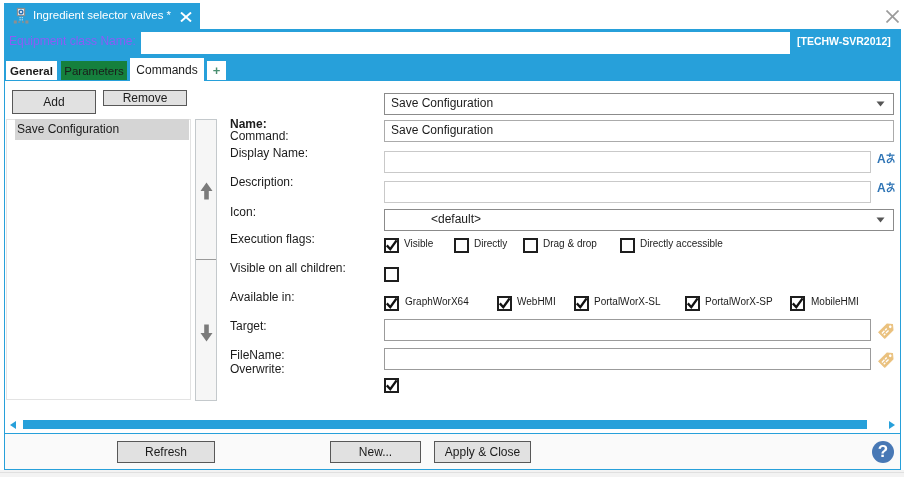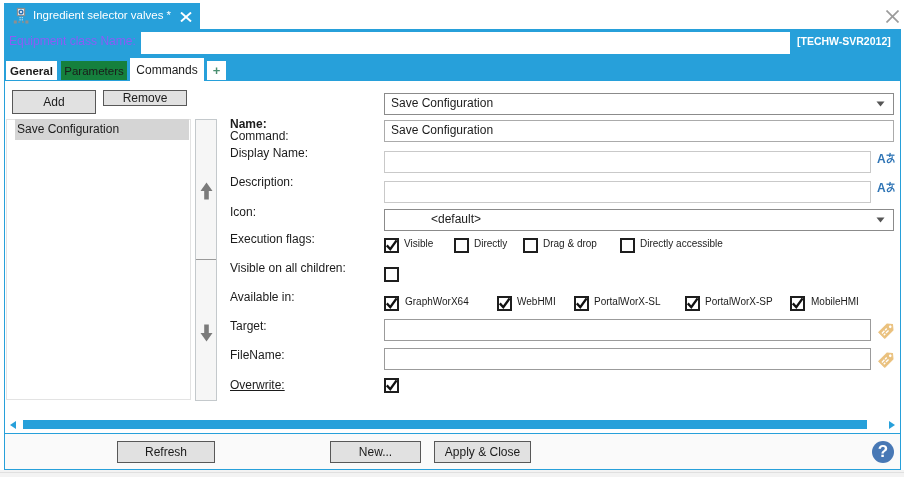--- a/index.html
+++ b/index.html
@@ -91,21 +91,21 @@
   <div class="abs lbl" style="left:230px;top:89px;margin-top:40px;">Command:</div>
   <div class="abs lbl" style="left:230px;top:117px;font-weight:700;">Name:</div>
   <div class="abs lbl" style="left:230px;top:146px;">Display Name:</div>
   <div class="abs lbl" style="left:230px;top:175px;">Description:</div>
   <div class="abs lbl" style="left:230px;top:205px;">Icon:</div>
   <div class="abs lbl" style="left:230px;top:232px;">Execution flags:</div>
   <div class="abs lbl" style="left:230px;top:261px;">Visible on all children:</div>
   <div class="abs lbl" style="left:230px;top:290px;">Available in:</div>
   <div class="abs lbl" style="left:230px;top:319px;">Target:</div>
   <div class="abs lbl" style="left:230px;top:348px;">FileName:</div>
-  <div class="abs lbl" style="left:230px;top:378px;text-decoration:underline;">Overwrite:</div>
+  <div class="abs lbl" style="left:230px;top:362px;">Overwrite:</div>
 
   <div class="abs input" style="left:384px;top:93px;width:510px;height:22px;border:1px solid #8b8b8b;"></div>
   <div class="abs lbl" style="left:391px;top:96px;">Save Configuration</div>
   <div class="abs" style="left:876px;top:101px;">
       <svg width="9" height="6" viewBox="0 0 9 6">
         <path d="M0.5 0.5 L8.5 0.5 L4.5 5.5 Z" fill="#555"></path>
       </svg>
     </div>
 
   <div class="abs input" style="left:384px;top:120px;width:510px;height:22px;border:1px solid #ababab;"></div>

